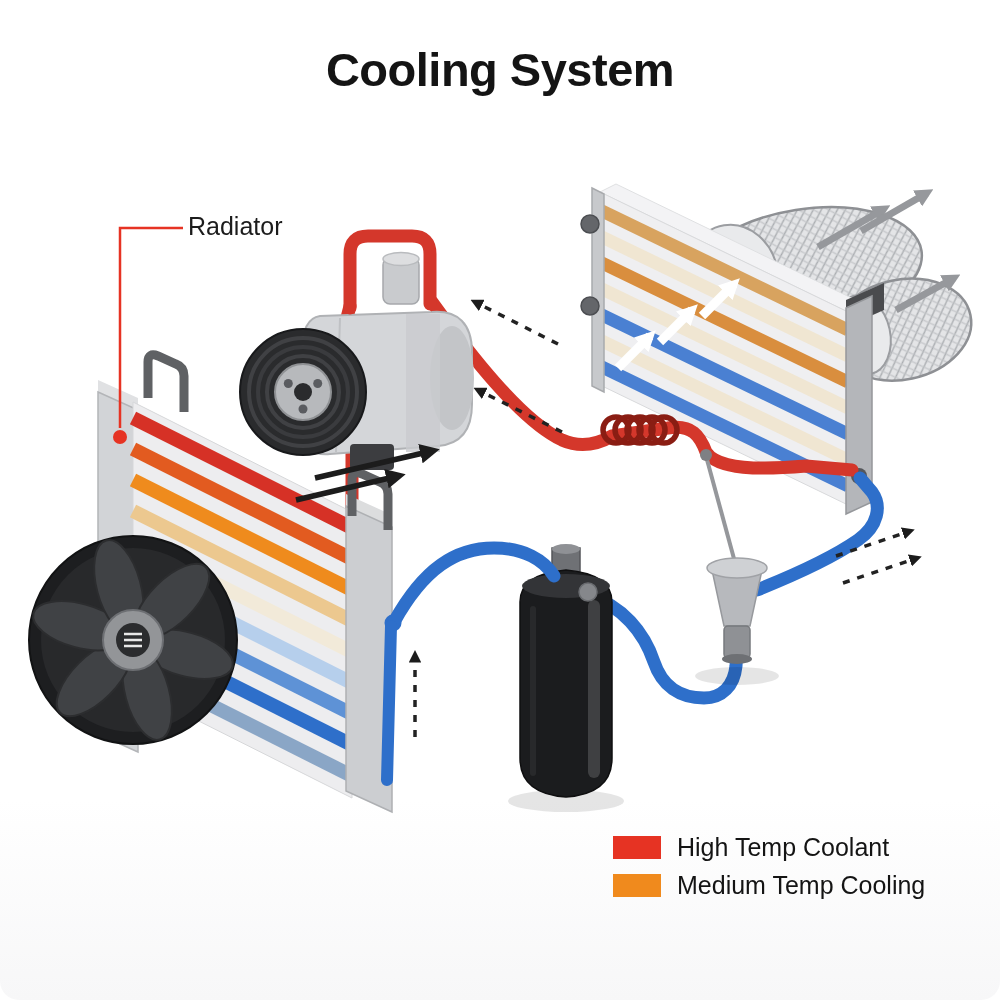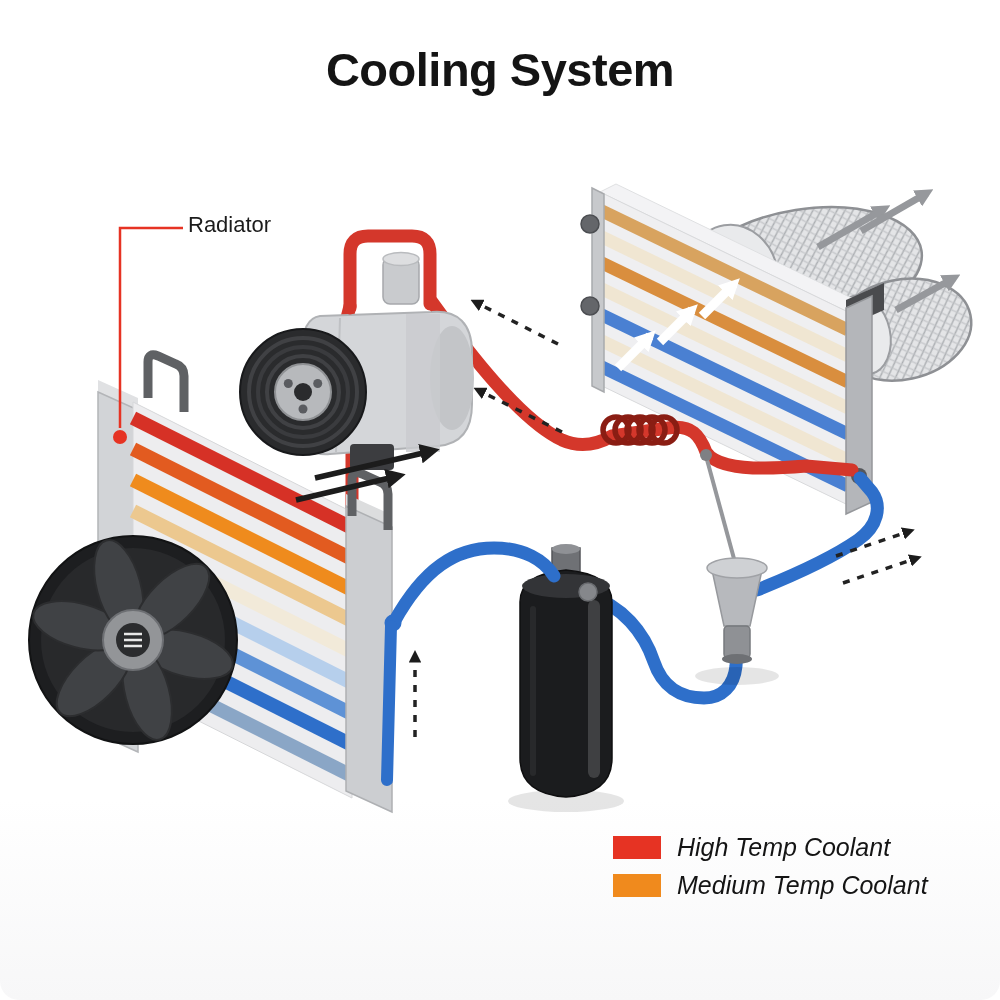--- a/index.html
+++ b/index.html
@@ -6,27 +6,27 @@
   .stage{
     position:relative;width:1000px;height:1000px;overflow:hidden;
     background:linear-gradient(180deg,#ffffff 0%,#ffffff 80%,#f7f7f8 100%);
     font-family:"Liberation Sans",sans-serif;color:#161616;border-radius:19px;
   }
   .title{
     position:absolute;top:42px;left:0;right:0;margin:0;text-align:center;
     font-size:47px;font-weight:800;letter-spacing:-0.5px;color:#141414;
   }
   .callout-label{
-    position:absolute;left:188px;top:212px;font-size:22px;color:#1c1c1c;
+    position:absolute;left:188px;top:212px;font-size:25px;color:#1c1c1c;
   }
   .diagram{position:absolute;inset:0;}
   .legend{
     position:absolute;left:613px;top:836px;display:flex;flex-direction:column;gap:15px;
   }
-  .legend-row{display:flex;align-items:center;gap:16px;height:23px;font-style:italic;}
+  .legend-row{display:flex;align-items:center;gap:16px;height:23px;}
   .legend-row svg{display:block;flex:0 0 auto;}
   .legend-label{font-size:25px;font-weight:500;color:#141414;white-space:nowrap;}
 </style>
 </head>
 <body>
 
 <div class="stage">
 
   <h1 class="title">Cooling System</h1>
 
@@ -224,17 +224,17 @@
     <div class="legend-row">
       <svg width="48" height="23" viewBox="0 0 48 23">
         <rect x="0" y="0" width="48" height="23" fill="#e63323"></rect>
       </svg>
       <span class="legend-label">High Temp Coolant</span>
     </div>
     <div class="legend-row">
       <svg width="48" height="23" viewBox="0 0 48 23">
         <rect x="0" y="0" width="48" height="23" fill="#f08a1d"></rect>
       </svg>
-      <span class="legend-label">Medium Temp Coolant</span>
+      <span class="legend-label">Medium Temp Cooling</span>
     </div>
   </div>
 
 </div>
 
 </body></html>

